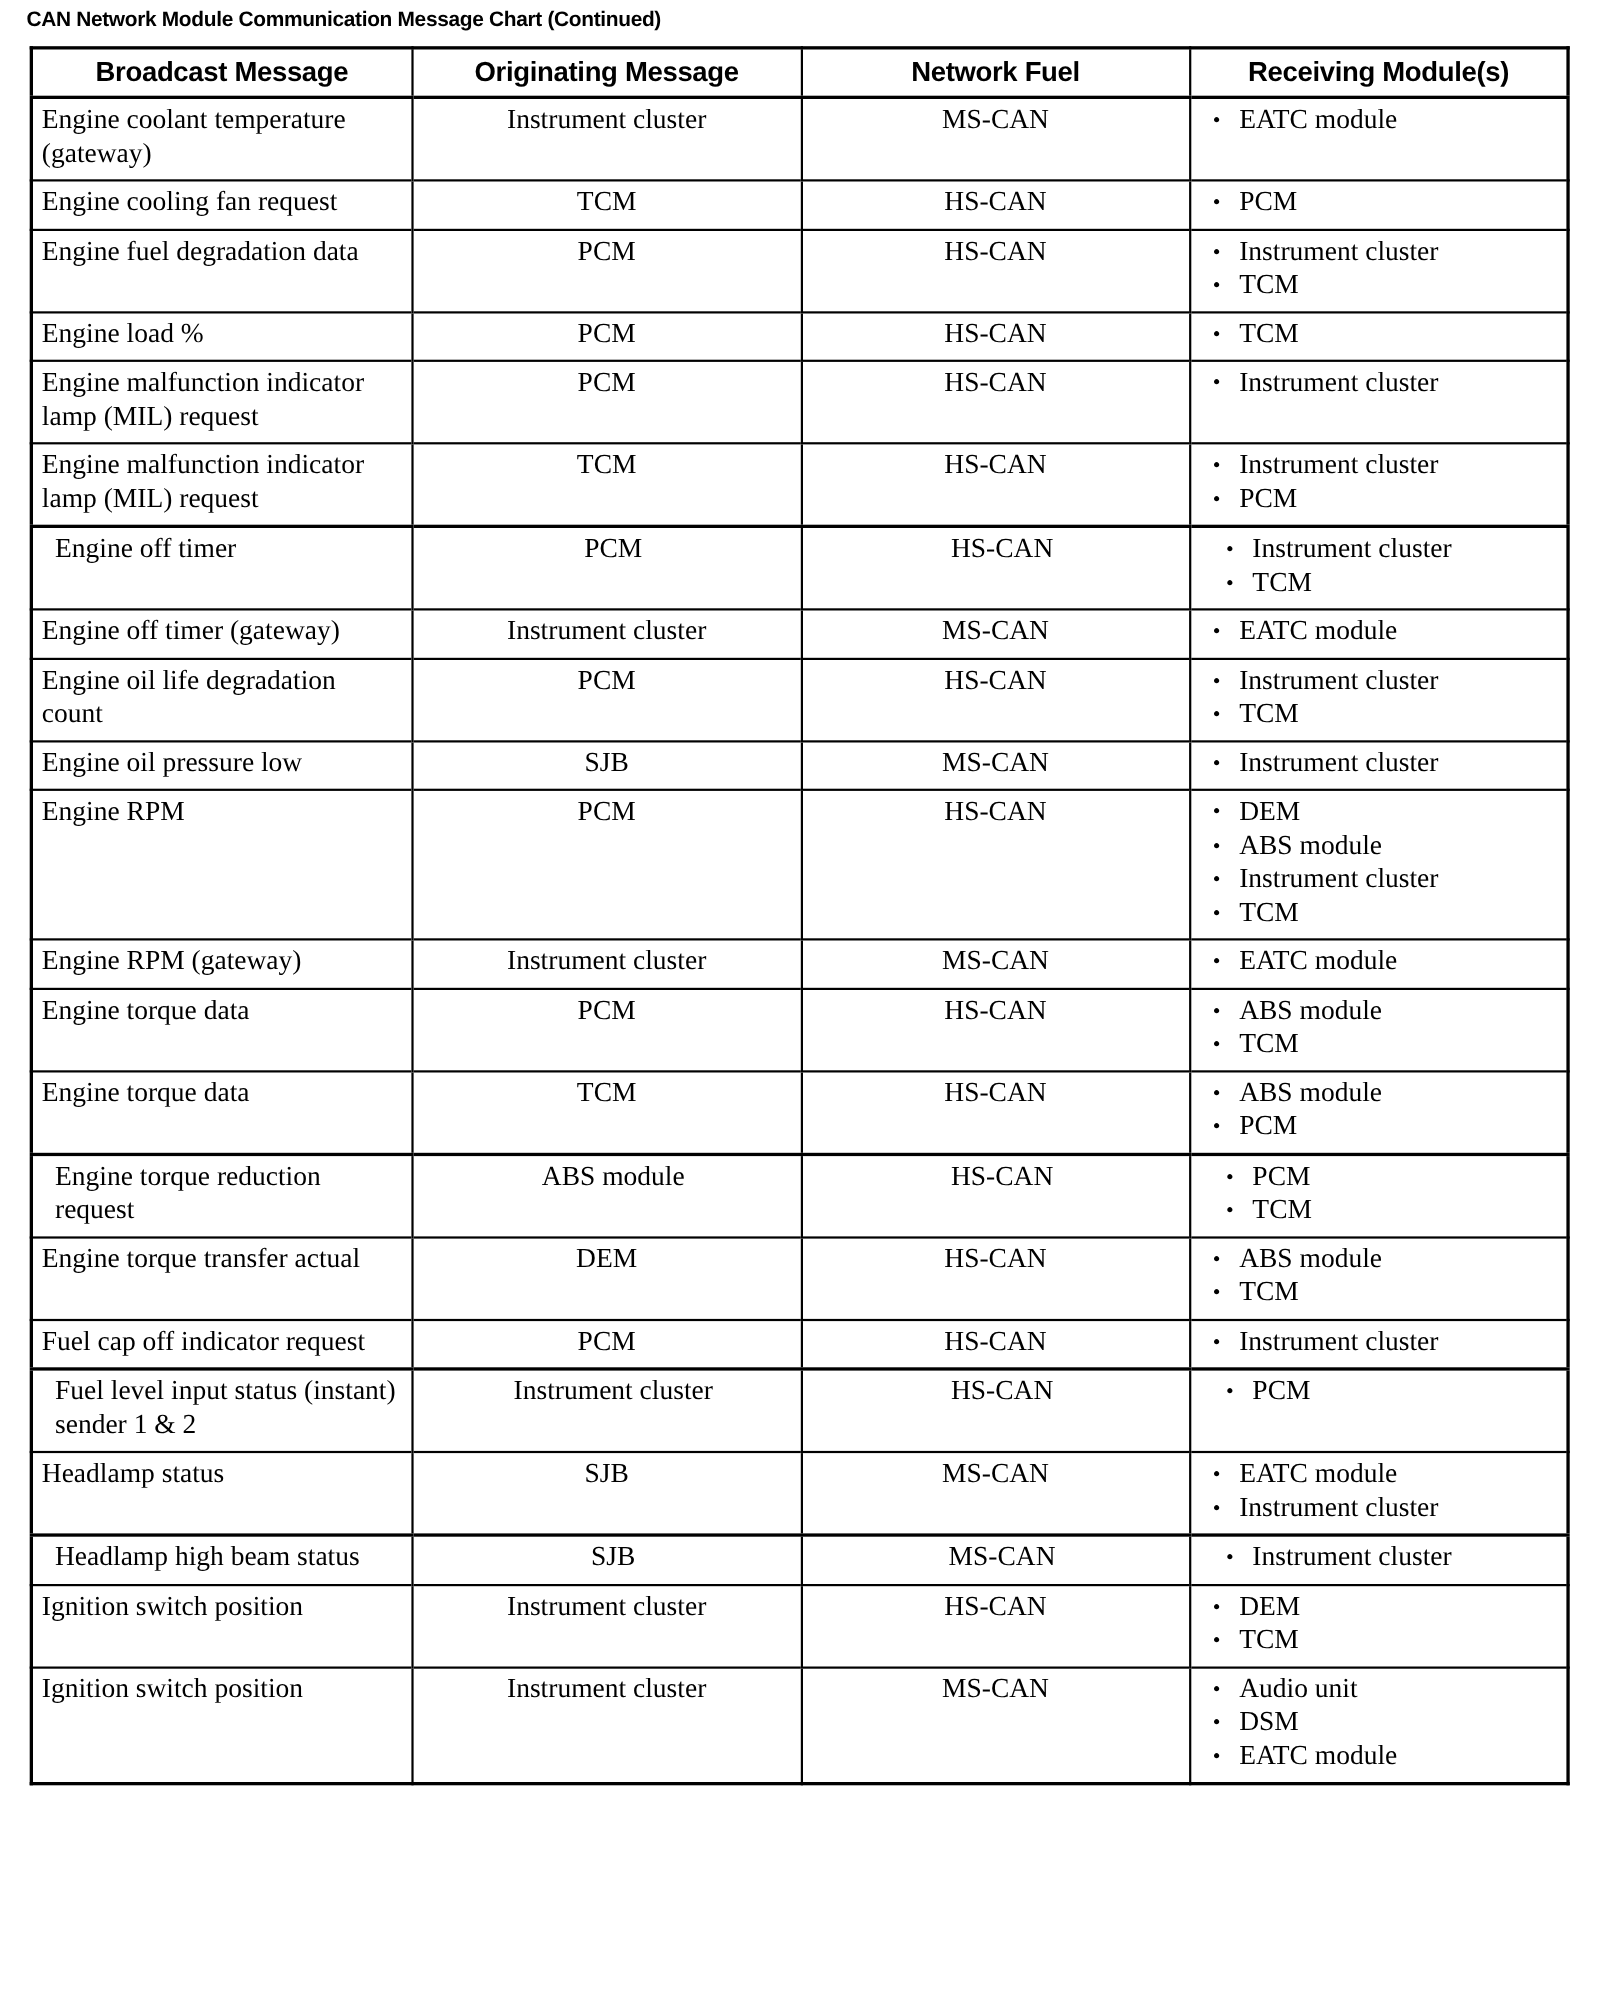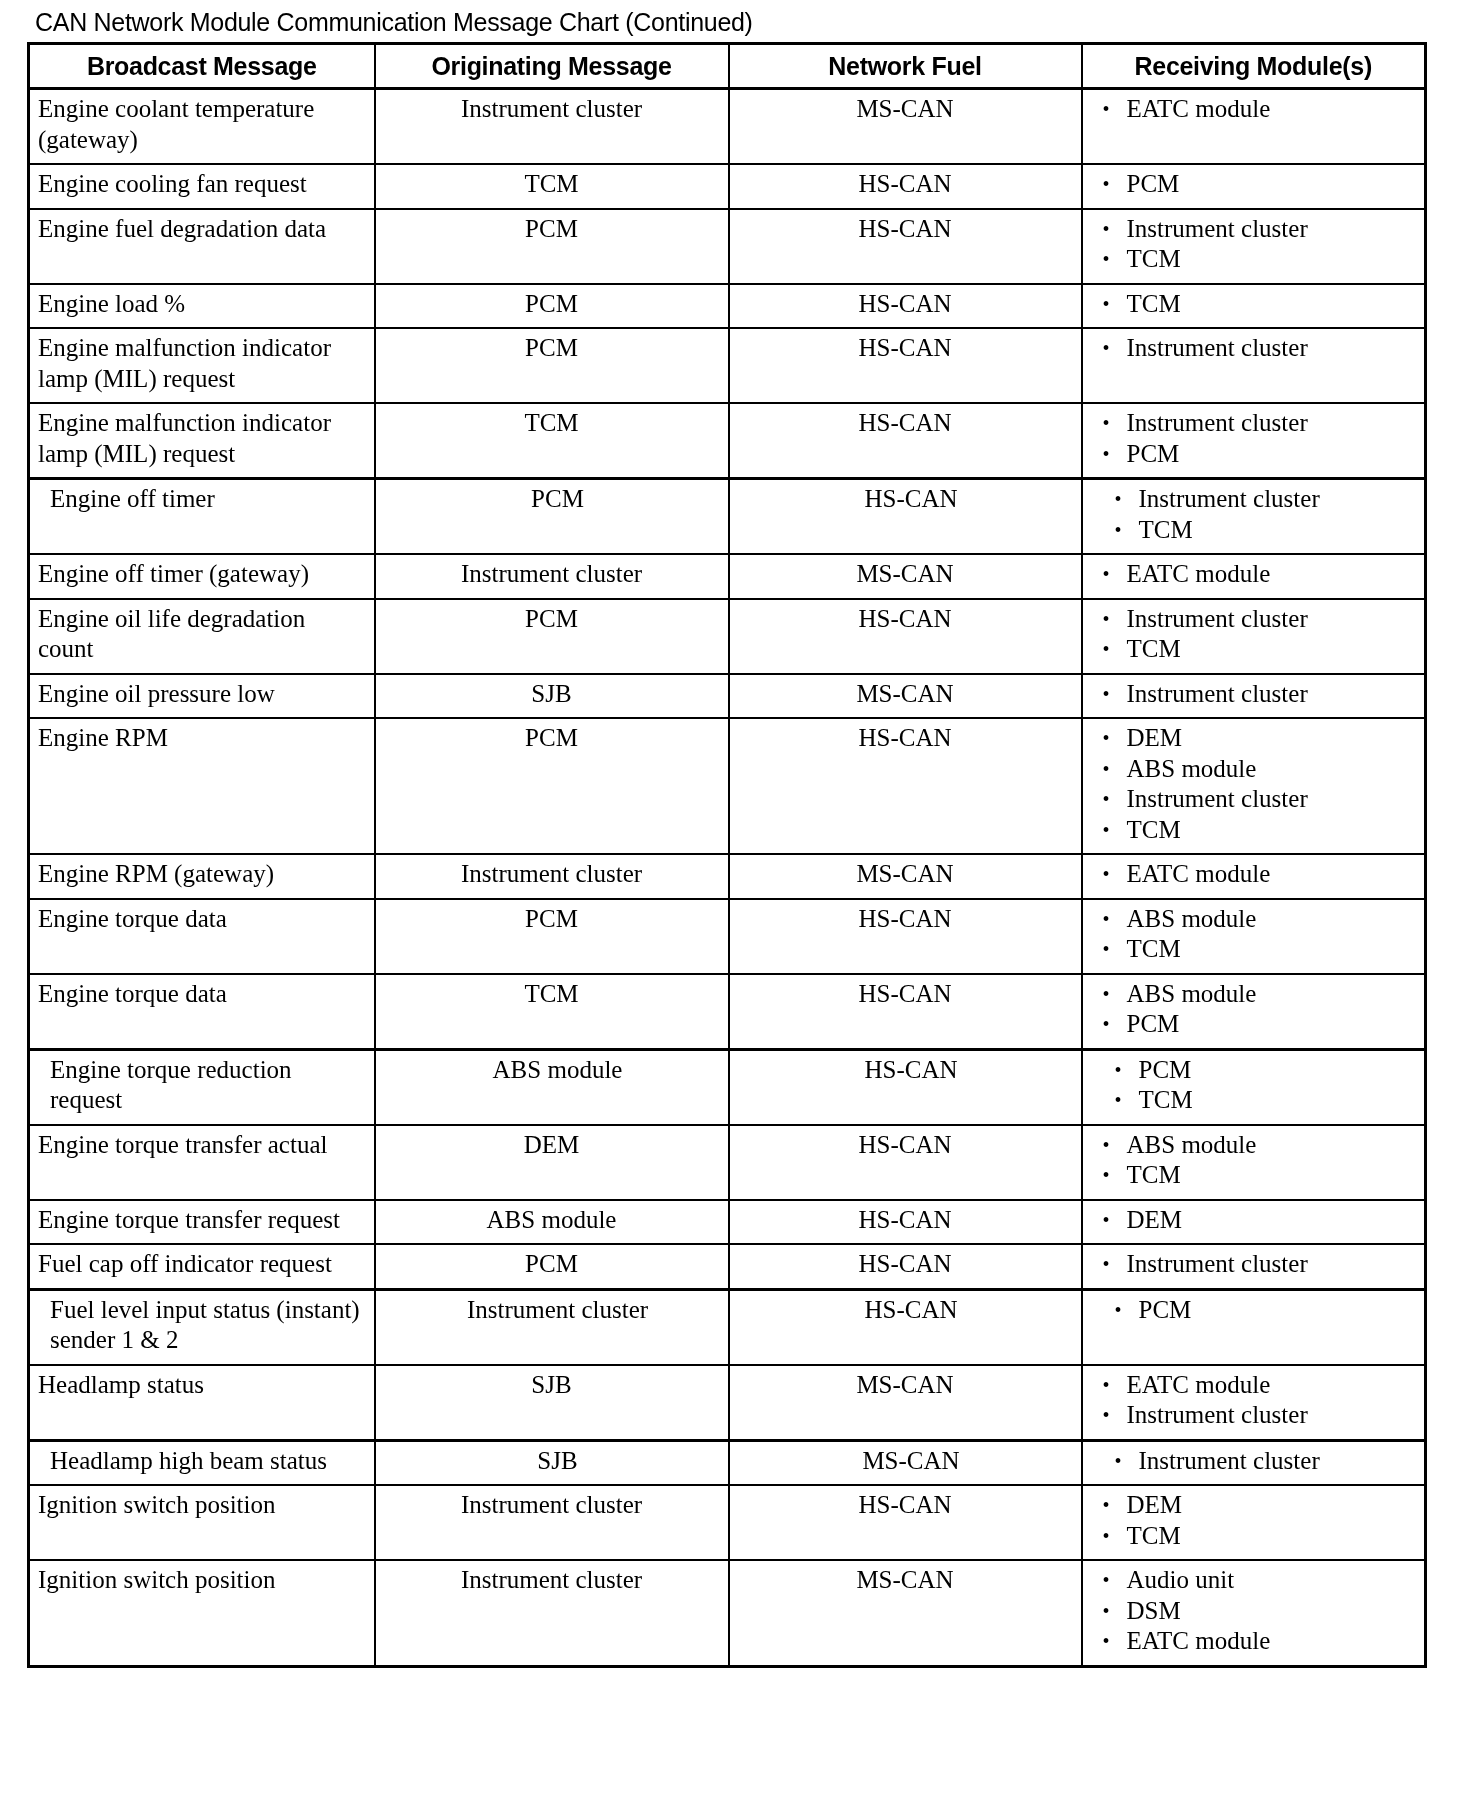--- a/index.html
+++ b/index.html
@@ -1,19 +1,19 @@
 <!DOCTYPE html>
 <html><head>
 <meta charset="utf-8">
 <style>
   html, body { margin: 0; padding: 0; background: #ffffff; }
   body { width: 1472px; height: 1816px; position: relative; overflow: hidden; color: #000; }
   .title {
-    position: absolute; left: 35px; top: 8px;
-    font-family: "Liberation Sans", sans-serif; font-weight: normal; font-size: 25px;
+    position: absolute; left: 24px; top: 8px;
+    font-family: "Liberation Sans", sans-serif; font-weight: bold; font-size: 19px;
     letter-spacing: -0.3px; white-space: nowrap;
   }
   table.chart {
     position: absolute; left: 27px; top: 42px; width: 1397px;
     border-collapse: collapse; table-layout: fixed;
     border: 3px solid #000;
   }
   table.chart col.c1 { width: 346px; }
   table.chart col.c2 { width: 354px; }
   table.chart col.c3 { width: 353px; }
@@ -223,30 +223,20 @@
         <td class="center">DEM</td>
         <td class="center">HS-CAN</td>
         <td>
           <ul class="recv">
             <li><span class="bullet">•</span><span>ABS module</span></li>
             <li><span class="bullet">•</span><span>TCM</span></li>
           </ul>
         </td>
       </tr>
       <tr>
-        <td class="msg">Engine torque transfer request</td>
-        <td class="center">ABS module</td>
-        <td class="center">HS-CAN</td>
-        <td>
-          <ul class="recv">
-            <li><span class="bullet">•</span><span>DEM</span></li>
-          </ul>
-        </td>
-      </tr>
-      <tr>
         <td class="msg">Fuel cap off indicator request</td>
         <td class="center">PCM</td>
         <td class="center">HS-CAN</td>
         <td>
           <ul class="recv">
             <li><span class="bullet">•</span><span>Instrument cluster</span></li>
           </ul>
         </td>
       </tr>
       <tr class="thick">

